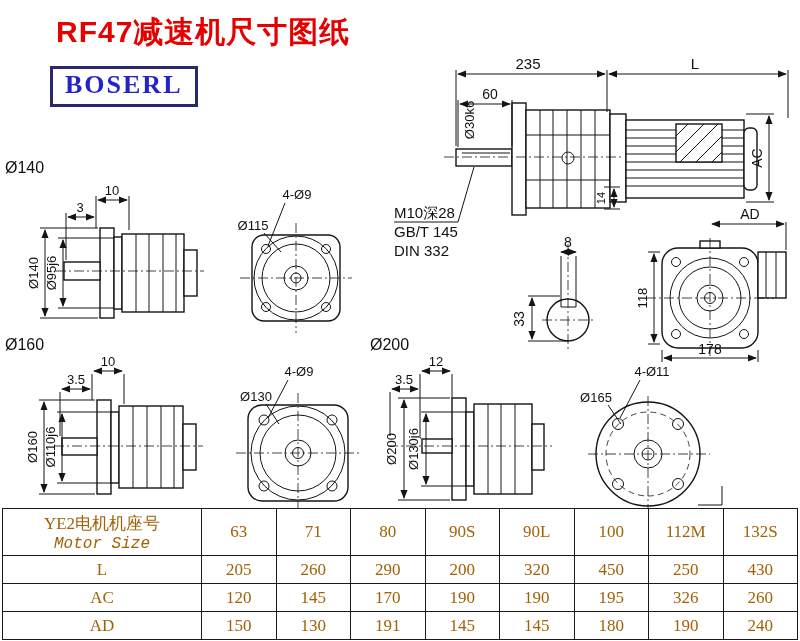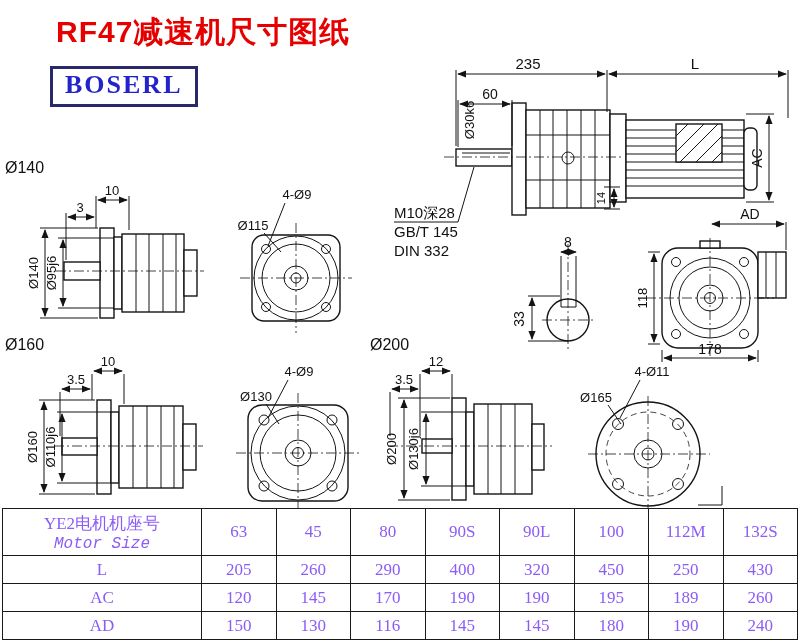--- a/index.html
+++ b/index.html
@@ -12,21 +12,21 @@
         padding:1px 12px 4px 12px;letter-spacing:2px;background:#fff;}
   svg.drawing{position:absolute;left:0;top:0;}
   svg text{font-family:"Liberation Sans",sans-serif;fill:#111;font-size:13px;}
   .t16{font-size:16px;} .t15{font-size:15px;} .t14{font-size:14px;} .t11{font-size:11px;}
   .ln{stroke:#141414;stroke-width:1;fill:none;}
   .ol{stroke:#141414;stroke-width:1.4;fill:#ffffff;}
   .cl{stroke:#141414;stroke-width:0.8;fill:none;stroke-dasharray:10 3 2 3;}
   .bc{stroke:#141414;stroke-width:0.8;fill:none;stroke-dasharray:6 4;}
   .dim{stroke:#141414;stroke-width:1;fill:none;marker-start:url(#arr);marker-end:url(#arr);}
   .spec-table{position:absolute;left:2px;top:508px;width:796px;border-collapse:collapse;
-              table-layout:fixed;font-family:"Liberation Serif",serif;font-size:17px;color:#8b5cf6;}
+              table-layout:fixed;font-family:"Liberation Serif",serif;font-size:17px;color:#a16207;}
   .spec-table td{border:1px solid #1a1a1a;text-align:center;vertical-align:middle;padding:0;}
   .spec-table td:first-child{width:198px;}
   .spec-table tr.hdr{height:47px;} .spec-table tr.row{height:28px;}
   .mono{font-family:"Liberation Mono",monospace;font-size:16px;font-style:italic;}
 </style>
 </head>
 <body>
 
 <div class="page">
 
@@ -291,55 +291,55 @@
   </svg>
 
   <table class="spec-table">
     <tbody>
         <tr class="hdr">
       <td>
         <div>YE2电机机座号</div>
         <div class="mono">Motor Size</div>
       </td>
       <td>63</td>
-      <td>45</td>
+      <td>71</td>
       <td>80</td>
       <td>90S</td>
       <td>90L</td>
       <td>100</td>
       <td>112M</td>
       <td>132S</td>
     </tr>
     <tr class="row">
       <td>L</td>
       <td>205</td>
       <td>260</td>
       <td>290</td>
-      <td>400</td>
+      <td>200</td>
       <td>320</td>
       <td>450</td>
       <td>250</td>
       <td>430</td>
     </tr>
     <tr class="row">
       <td>AC</td>
       <td>120</td>
       <td>145</td>
       <td>170</td>
       <td>190</td>
       <td>190</td>
       <td>195</td>
-      <td>189</td>
+      <td>326</td>
       <td>260</td>
     </tr>
     <tr class="row">
       <td>AD</td>
       <td>150</td>
       <td>130</td>
-      <td>116</td>
+      <td>191</td>
       <td>145</td>
       <td>145</td>
       <td>180</td>
       <td>190</td>
       <td>240</td>
     </tr>
   </tbody>
     </table>
 
 </div>

